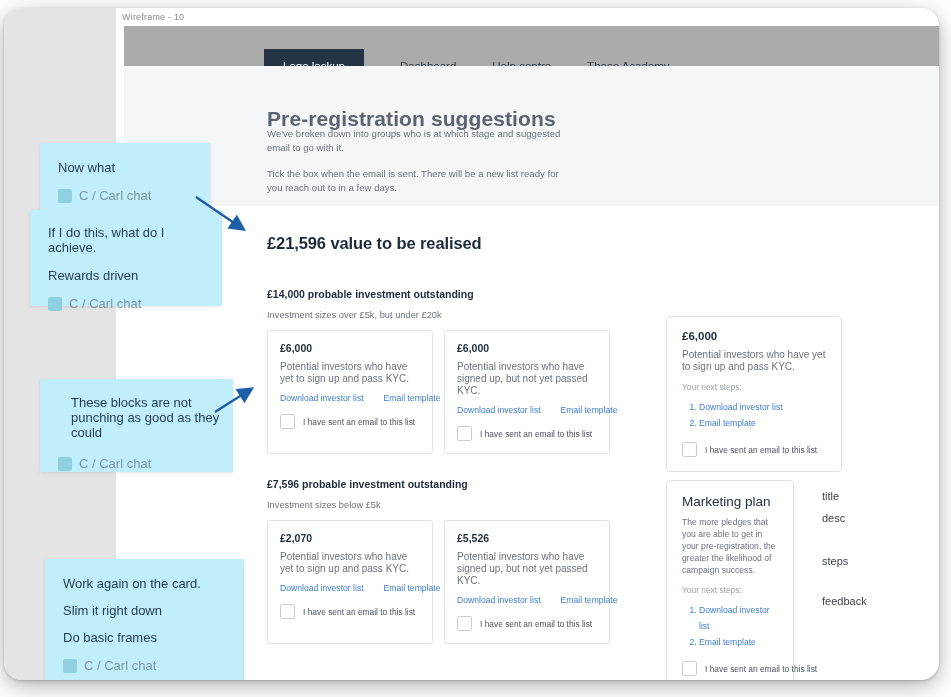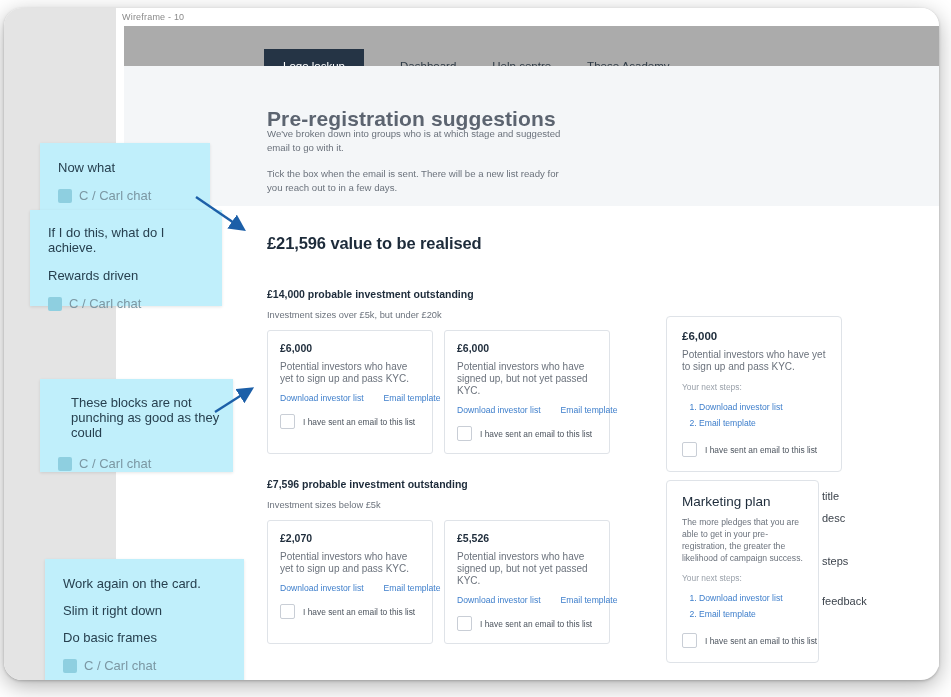--- a/index.html
+++ b/index.html
@@ -385,21 +385,21 @@
         <ol class="nextsteps">
           <li><span>Download investor list</span></li>
           <li><span>Email template</span></li>
         </ol>
         <div class="checkrow">
           <div class="checkbox"></div>
           <div class="checklabel">I have sent an email to this list</div>
         </div>
       </div>
 
-      <div class="card-wide" style="left:542px; top:414px; width:153px;">
+      <div class="card-wide" style="left:542px; top:414px; width:128px;">
         <div class="mkt-title">Marketing plan</div>
         <div class="mkt-desc">The more pledges that you are able to get in your pre-registration, the greater the likelihood of campaign success.</div>
         <div class="nextsteps-label">Your next steps:</div>
         <ol class="nextsteps">
           <li><span>Download investor list</span></li>
           <li><span>Email template</span></li>
         </ol>
         <div class="checkrow">
           <div class="checkbox"></div>
           <div class="checklabel">I have sent an email to this list</div>

